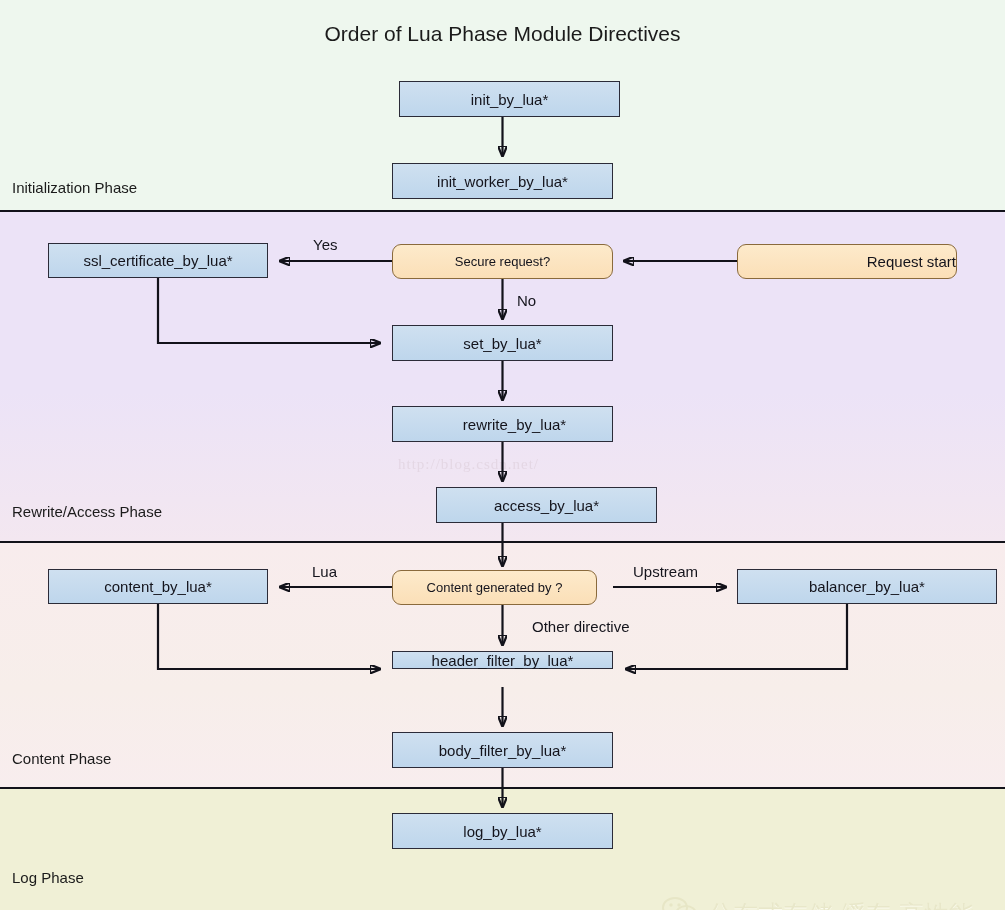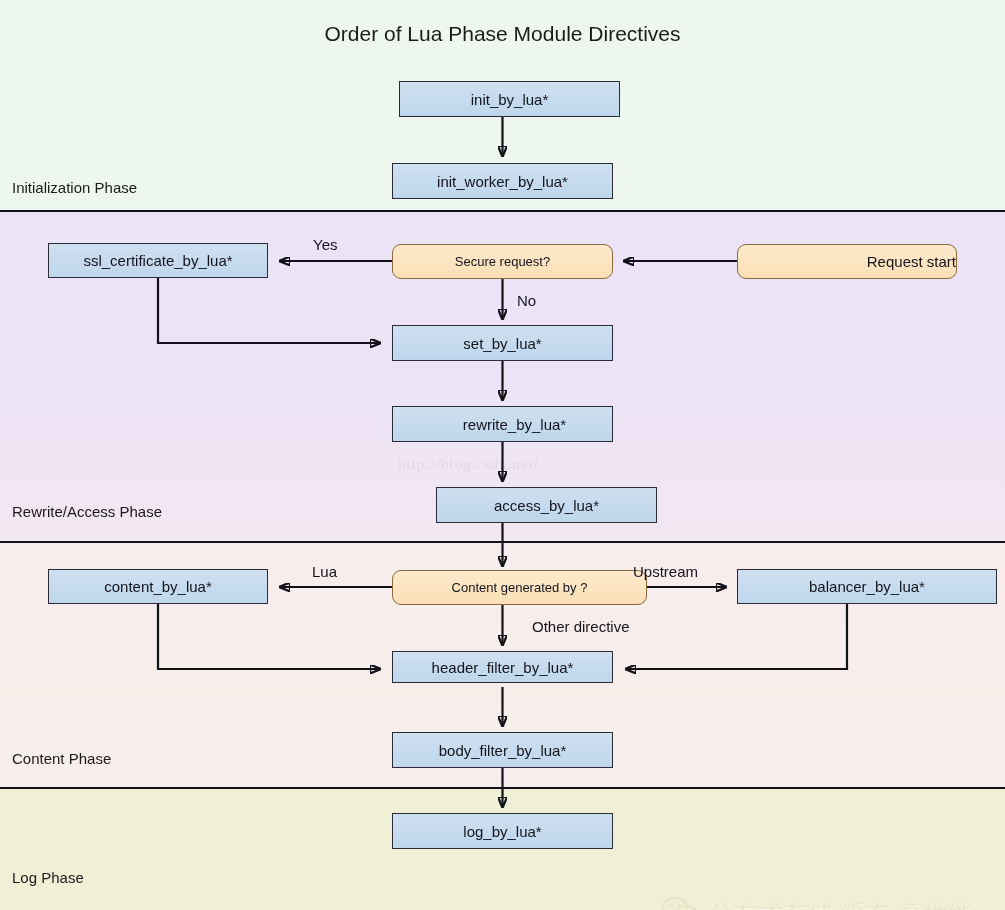--- a/index.html
+++ b/index.html
@@ -200,33 +200,33 @@
   </div>
 
   <div class="node proc" style="left:392px; top:406px; width:221px; height:36px;padding-left:24px;">
     <span>rewrite_by_lua*</span>
   </div>
 
   <div class="node proc" style="left:392px; top:487px; width:221px; height:36px;margin-left:44px;">
     <span>access_by_lua*</span>
   </div>
 
-  <div class="node decision" style="left:392px; top:570px; width:255px; height:35px;">
+  <div class="node decision" style="left:392px; top:570px; width:205px; height:35px;">
     <span>Content generated by ?</span>
   </div>
 
   <div class="node proc" style="left:48px; top:569px; width:220px; height:35px;">
     <span>content_by_lua*</span>
   </div>
 
   <div class="node proc" style="left:737px; top:569px; width:260px; height:35px;">
     <span>balancer_by_lua*</span>
   </div>
 
-  <div class="node proc" style="left:392px; top:651px; width:221px; height:32px;">
+  <div class="node proc" style="left:392px; top:651px; width:221px; height:18px;">
     <span>header_filter_by_lua*</span>
   </div>
 
   <div class="node proc" style="left:392px; top:732px; width:221px; height:36px;">
     <span>body_filter_by_lua*</span>
   </div>
 
   <div class="node proc" style="left:392px; top:813px; width:221px; height:36px;">
     <span>log_by_lua*</span>
   </div>

